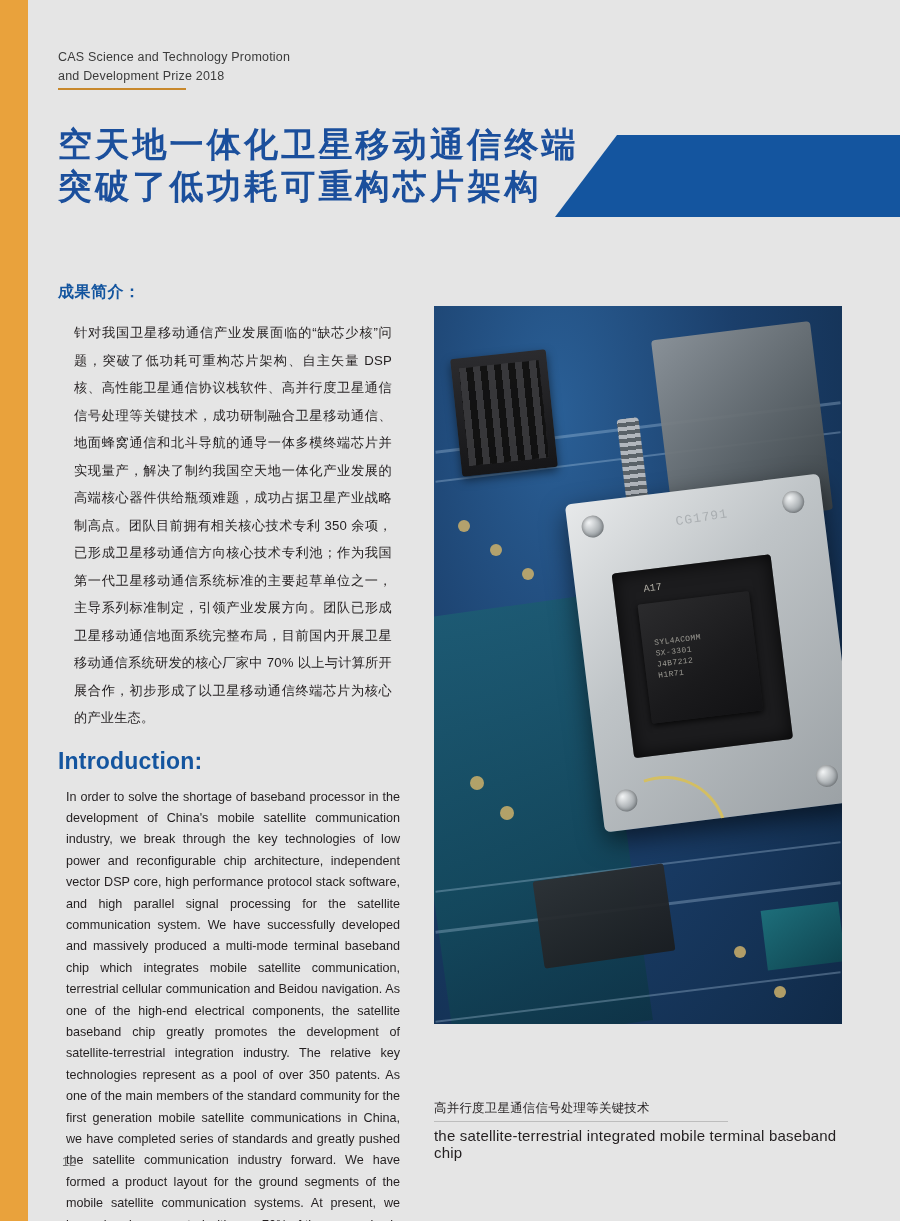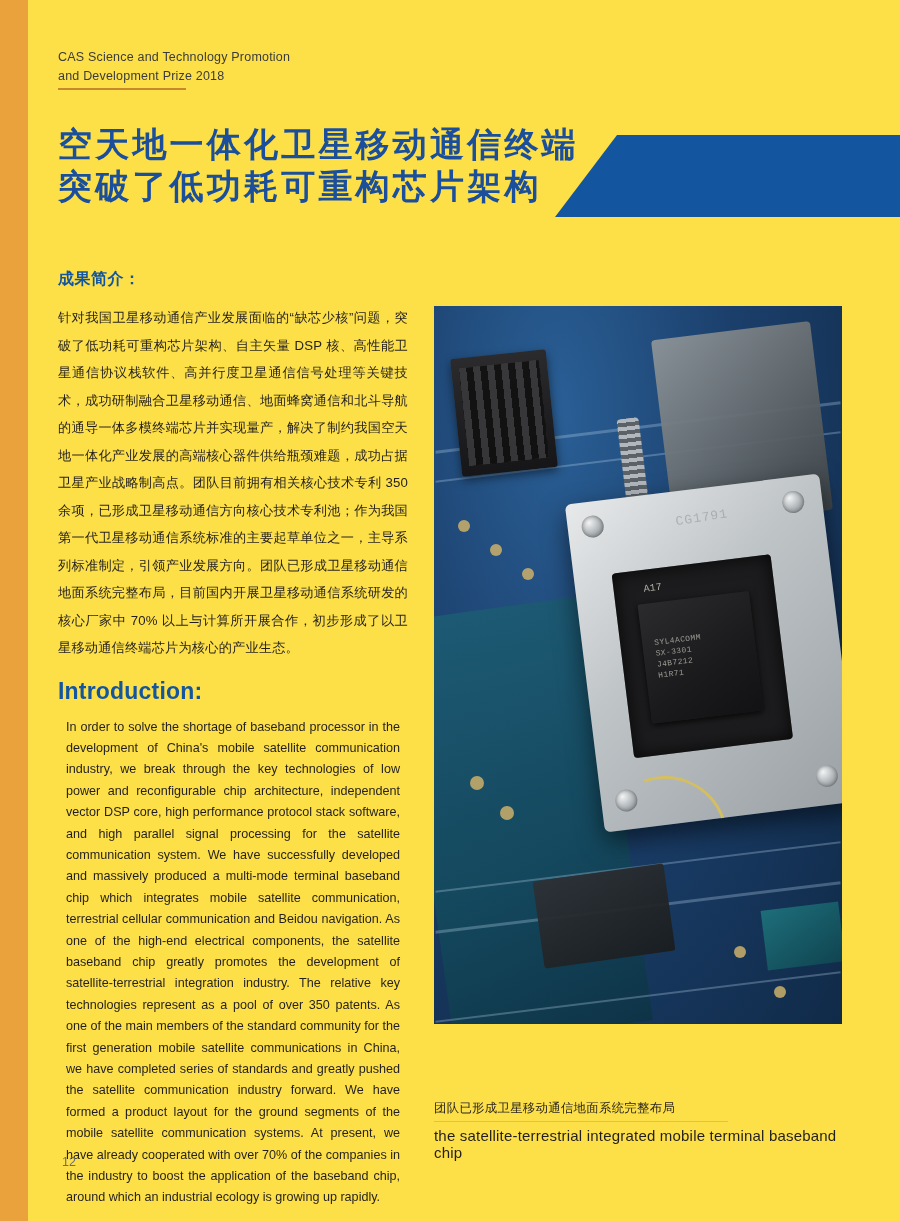--- a/index.html
+++ b/index.html
@@ -10,21 +10,21 @@
     width: 900px;
     height: 1221px;
     background: #ffffff;
     font-family: "Liberation Sans", sans-serif;
     position: relative;
     overflow: hidden;
   }
   .page {
     position: absolute;
     inset: 0;
-    background: #fde047;
+    background: #e5e5e5;
   }
   
   .left-bar {
     position: absolute;
     left: 0;
     top: 0;
     width: 28px;
     height: 1221px;
     background: #e8a33d;
   }
@@ -86,29 +86,29 @@
     position: absolute;
     left: 58px;
     top: 266px;
     width: 350px;
   }
   .section-head {
     color: #14559f;
     font-weight: bold;
     font-size: 16px;
     letter-spacing: .5px;
-    margin: 3px 0 14px 0;
+    margin: 16px 0 14px 0;
   }
   .cn-body {
     color: #231f20;
     font-size: 13.2px;
     line-height: 27.5px;
     text-align: justify;
     letter-spacing: .2px;
-    margin: 0;
+    margin: 16px;
   }
   .section-head-en {
     color: #14559f;
     font-weight: bold;
     font-size: 23px;
     letter-spacing: .2px;
     margin: 16px 0 12px 0;
   }
   .en-body {
     color: #231f20;
@@ -391,19 +391,19 @@
         </div>
         <div style="position:absolute;left:30px;top:14px;color:#c9c6bb;font-size:10px;font-family:'Liberation Mono',monospace;opacity:.85;">A17</div>
       </div>
     </div>
 
     <div class="wire-yellow"></div>
     <div class="dark-chip"></div>
     <div class="teal-block"></div>
   </div>
 
-  <div class="caption-cn">团队已形成卫星移动通信地面系统完整布局</div>
+  <div class="caption-cn">高并行度卫星通信信号处理等关键技术</div>
   <div class="caption-rule"></div>
   <div class="caption-en">the satellite-terrestrial integrated mobile terminal baseband chip</div>
 
   <div class="page-num">12</div>
 
 </div>
 
 </body></html>

